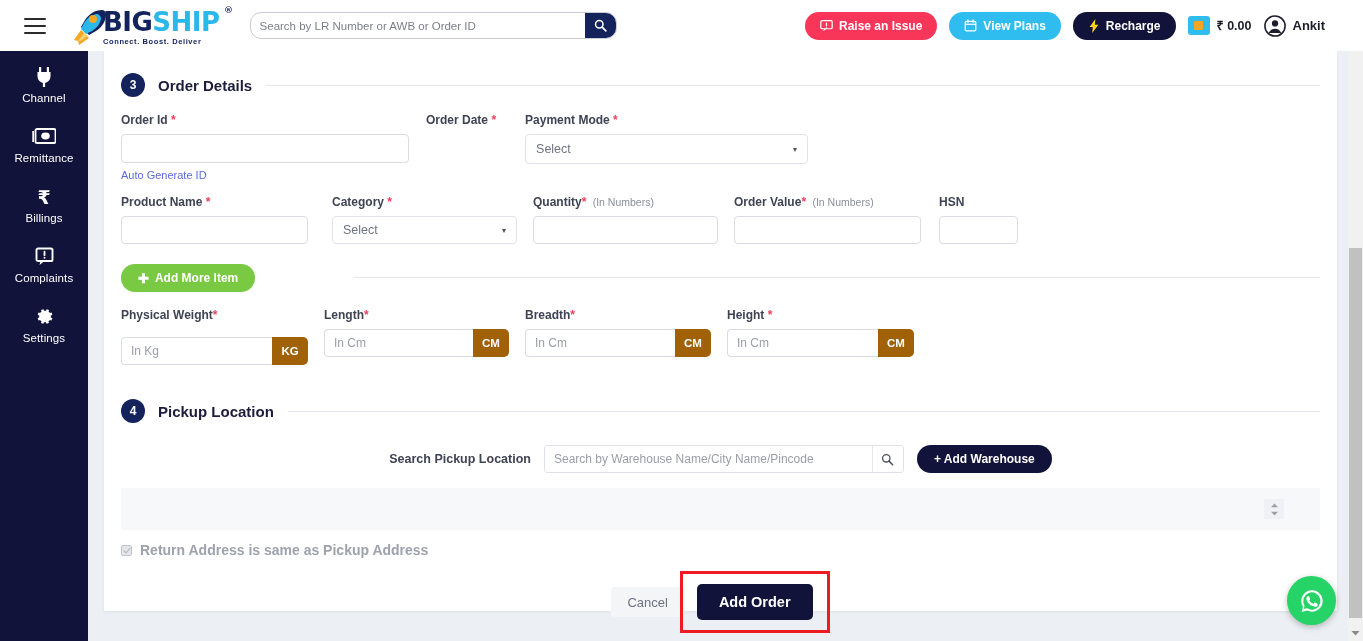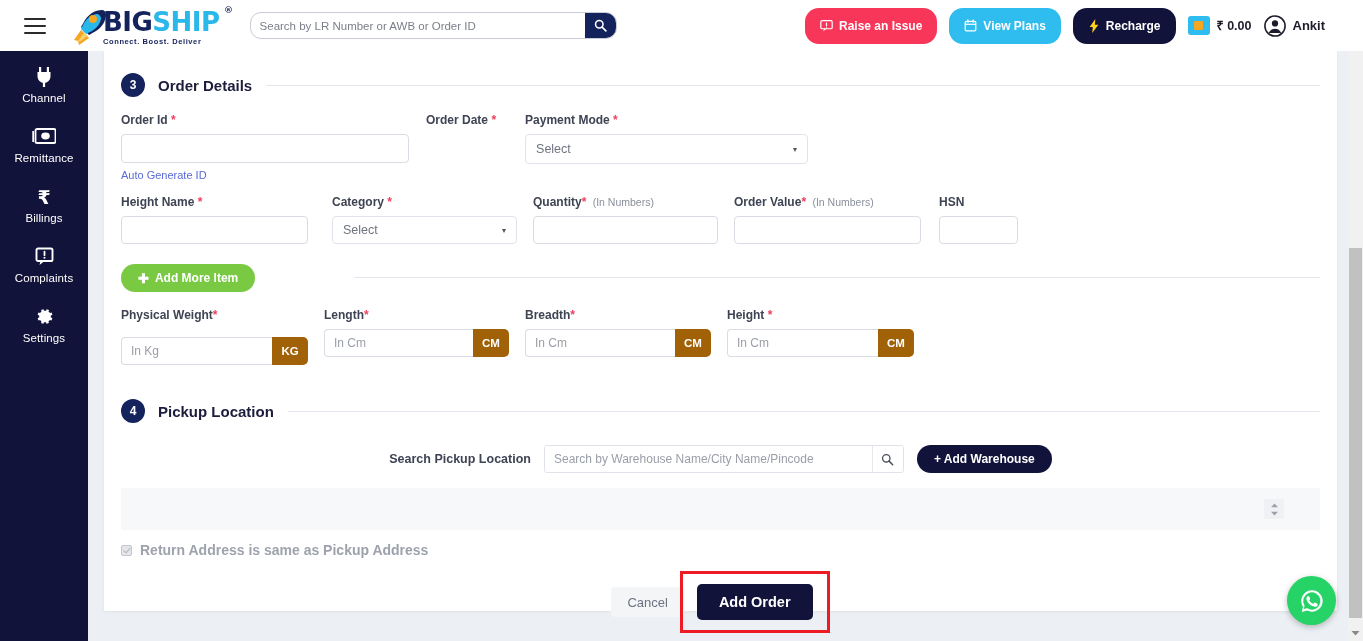--- a/index.html
+++ b/index.html
@@ -36,21 +36,21 @@
   }
   .search-box input {
     flex: 1; border: 0; outline: none; font-size: 11.5px; padding: 0 9px;
     color: #555; font-family: "Liberation Sans", sans-serif; background: transparent;
   }
   .search-box input::placeholder { color: #7b7f8a; }
   .search-btn { width: 31px; background: #14235c; display: flex; align-items: center;
      justify-content: center; cursor: pointer; }
 
   .hdr-right { margin-left: auto; display: flex; align-items: center; gap: 12px; padding-right: 38px; }
-  .pill { height: 36px; border-radius: 14px; display: flex; align-items: center; gap: 6px;
+  .pill { height: 28px; border-radius: 14px; display: flex; align-items: center; gap: 6px;
      padding: 0 15px; font-size: 12px; font-weight: bold; color: #fff; cursor: pointer; white-space: nowrap; }
   .pill-issue { background: #f8365a; }
   .pill-plans { background: #2fbcee; }
   .pill-recharge { background: #12133b; }
   .wallet { display: flex; align-items: center; gap: 7px; cursor: pointer; }
   .wallet-ic { width: 22px; height: 19px; background: #2fbcee; border-radius: 3px;
      display: flex; align-items: center; justify-content: center; }
   .wallet-ic i { width: 9px; height: 9px; background: #f5a623; border-radius: 1px; display: block; }
   .wallet-amt { font-size: 12.5px; font-weight: bold; color: #1c1c2b; }
   .user { display: flex; align-items: center; gap: 7px; cursor: pointer; }
@@ -329,21 +329,21 @@
           <div class="sel">
             <span>Select</span>
             <span class="caret">▾</span>
           </div>
         </div>
       </div>
 
       <div class="form-row" style="margin-top:14px;">
         <div class="fld" style="width:187px;">
           <div class="lbl">
-            <span>Height Name</span>
+            <span>Product Name</span>
             <span class="req">*</span>
           </div>
           <input class="inp" type="text" style="">
         </div>
 
         <div class="fld" style="margin-left:24px;width:185px;">
           <div class="lbl">
             <span>Category</span>
             <span class="req">*</span>
           </div>

